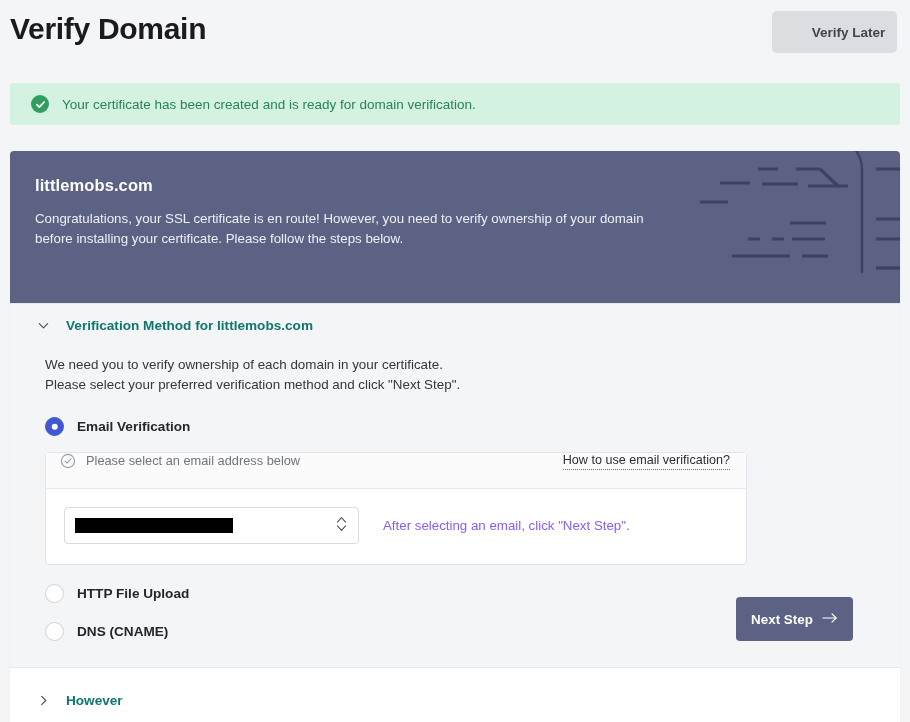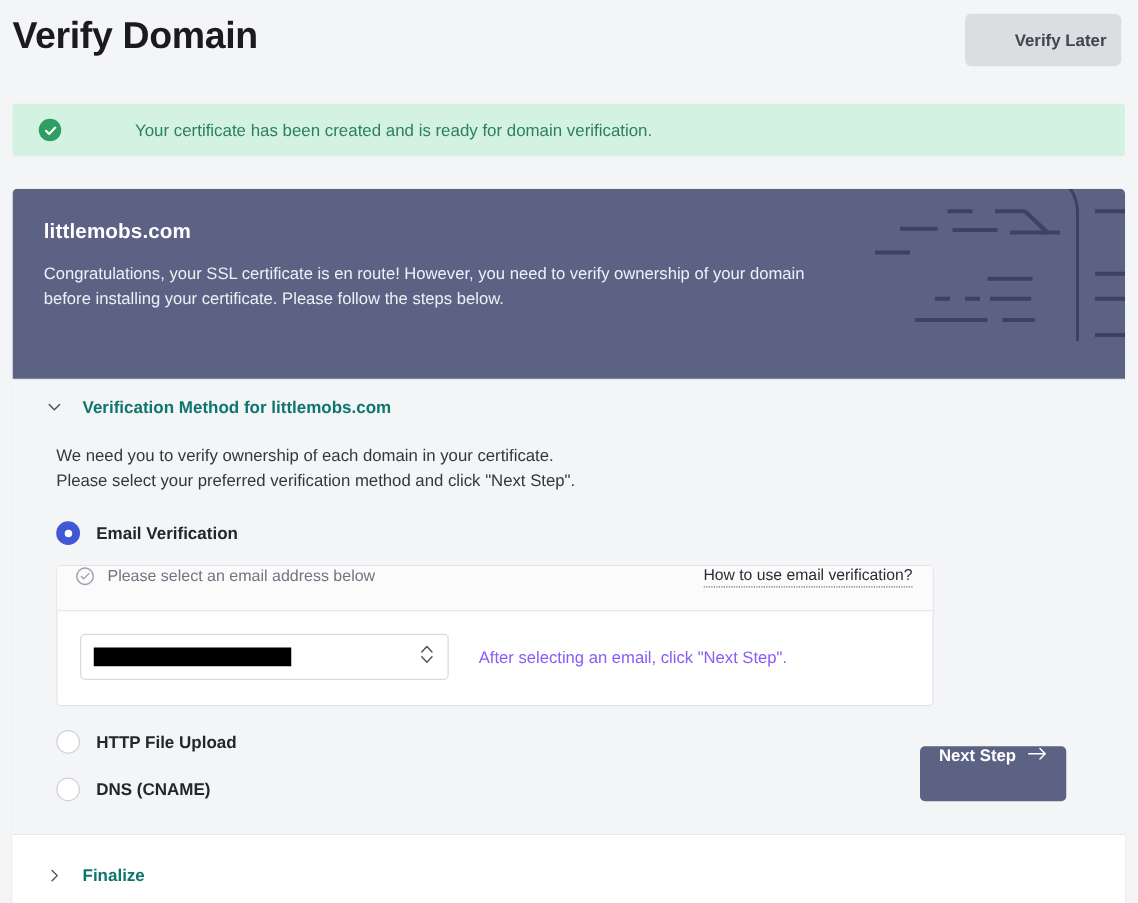--- a/index.html
+++ b/index.html
@@ -49,21 +49,20 @@
     position: absolute;
     left: 10px;
     top: 83px;
     width: 890px;
     height: 42px;
     background: #d4f2e1;
     border-radius: 3px;
     display: flex;
     align-items: center;
     padding-left: 21px;
-    gap: 46px;
   }
   .alert-icon {
     width: 18px;
     height: 18px;
     flex: 0 0 18px;
     border-radius: 50%;
     background: #2f9e63;
     display: flex;
     align-items: center;
     justify-content: center;
@@ -270,20 +269,21 @@
     width: 117px;
     height: 44px;
     background: #5b6284;
     border: none;
     border-radius: 4px;
     color: #ffffff;
     font-size: 13.4px;
     font-weight: bold;
     font-family: "Liberation Sans", sans-serif;
     display: flex;
+    align-items: center;
     justify-content: center;
     gap: 9px;
     cursor: pointer;
   }
   .radios-and-button {
     position: relative;
   }
 
   
   .section-collapsed {
@@ -410,16 +410,16 @@
       </div>
     </div>
   </div>
 
   <div class="section-collapsed">
     <span class="chev">
       <svg width="13" height="13" viewBox="0 0 14 14" fill="none" aria-hidden="true">
         <path d="M5 2.5 L9.5 7 L5 11.5" stroke="currentColor" stroke-width="1.2" stroke-linecap="round" stroke-linejoin="round"></path>
       </svg>
     </span>
-    <span class="section-head-label">Finalize</span>
+    <span class="section-head-label">However</span>
   </div>
 
 </div>
 
 </body></html>

